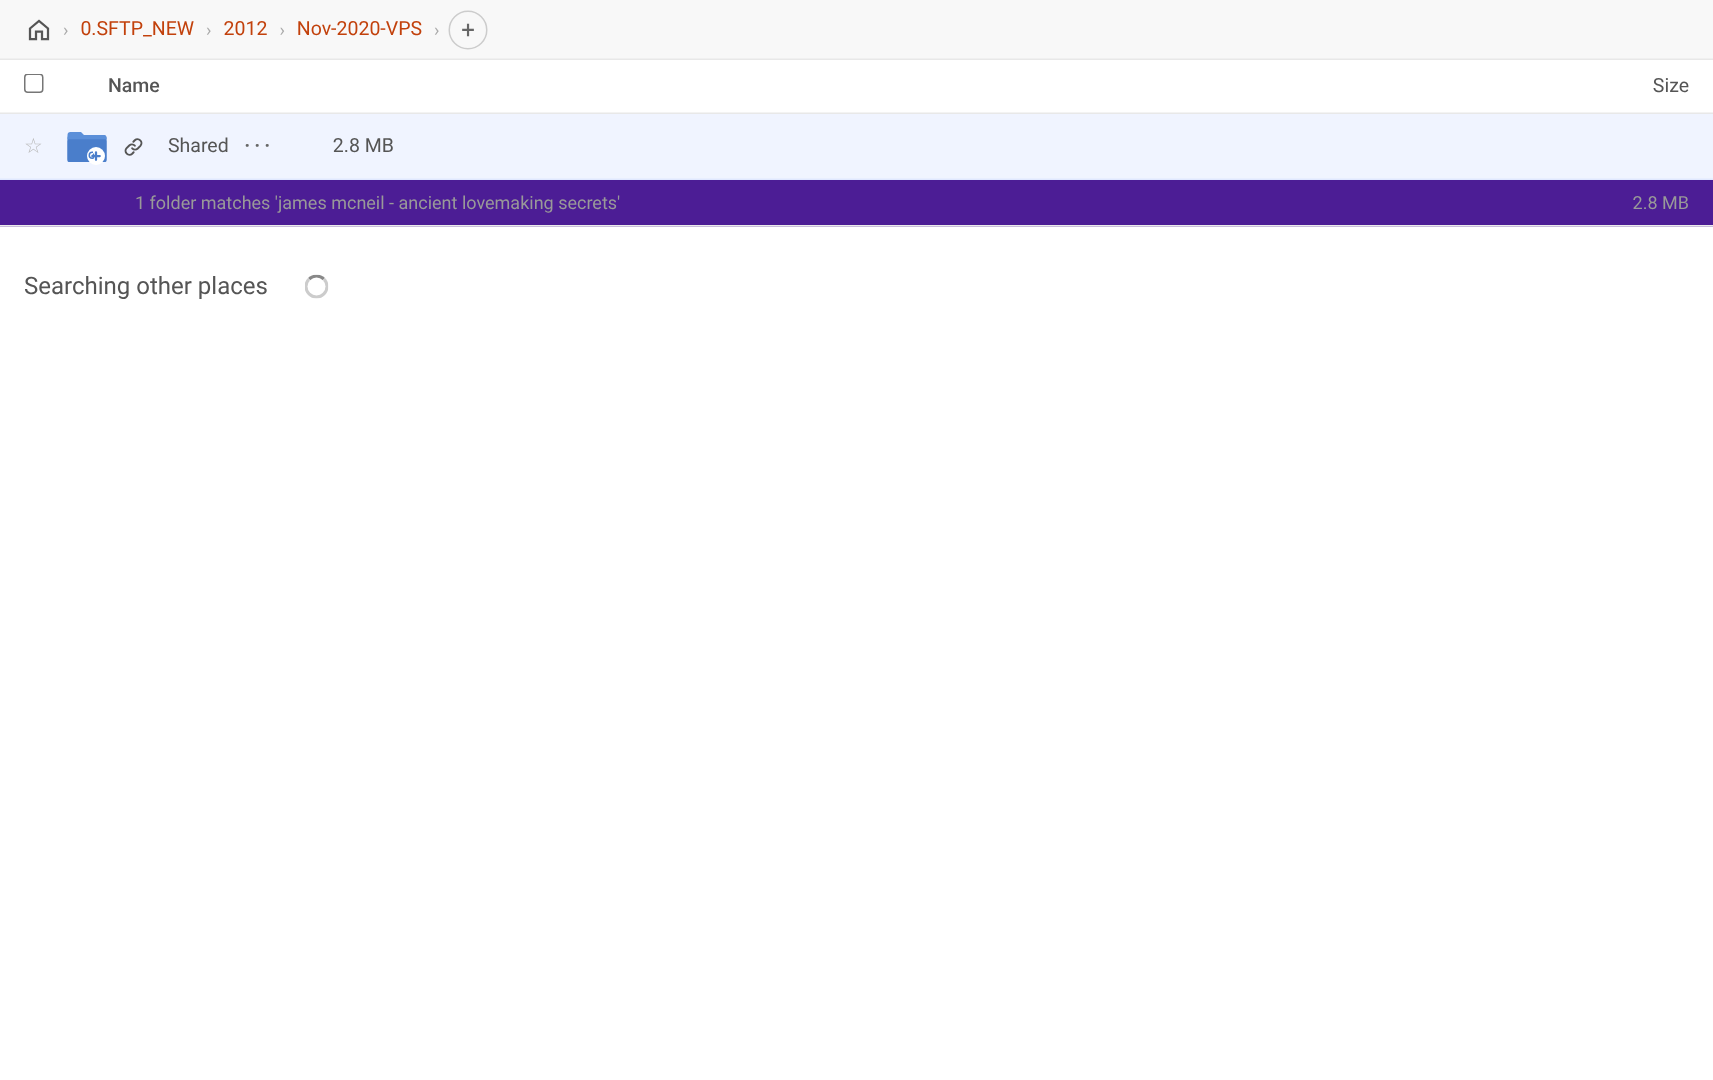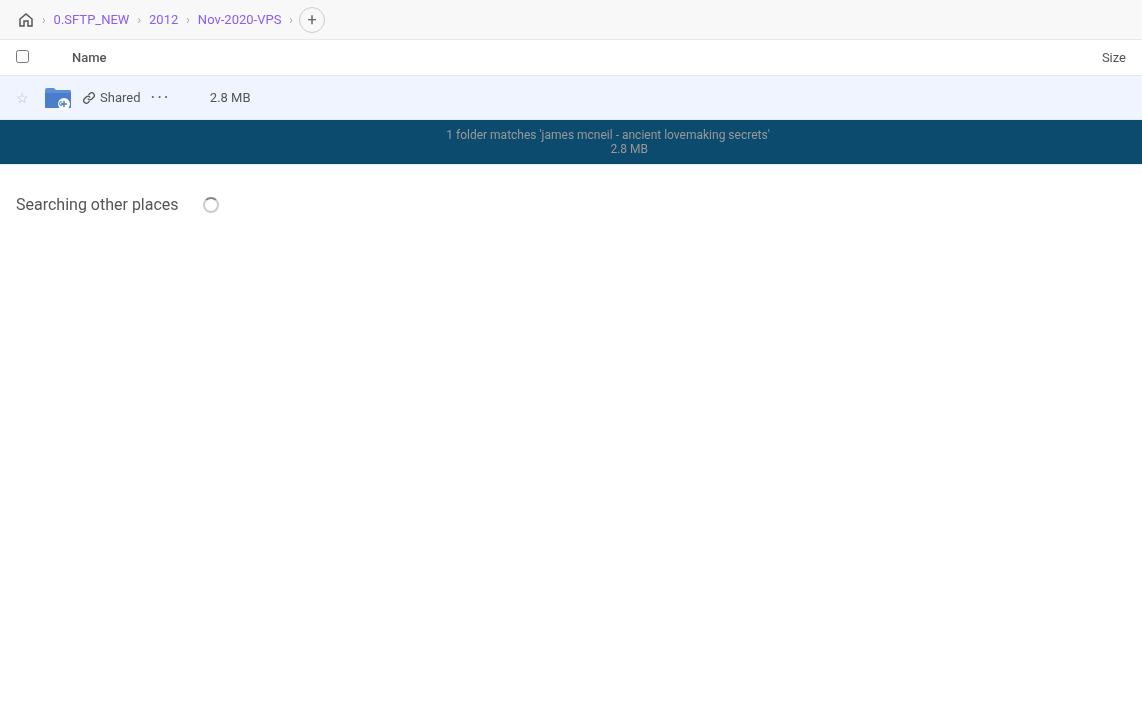--- a/index.html
+++ b/index.html
@@ -47,21 +47,21 @@
     .breadcrumb-chevron {
       color: #aaa;
       font-size: 12px;
       margin: 0 2px;
     }
 
     .breadcrumb-item {
       padding: 2px 6px;
       border-radius: 4px;
       cursor: pointer;
-      color: #8b5cf6;
+      color: #c2410c;
       font-size: 13px;
     }
 
     .breadcrumb-add {
       display: flex;
       align-items: center;
       justify-content: center;
       width: 26px;
       height: 26px;
       border-radius: 50%;
@@ -148,21 +148,21 @@
 
     .file-actions {
       display: flex;
       align-items: center;
       gap: 10px;
     }
 
     .shared-badge {
       display: flex;
       align-items: center;
-      gap: 4px;
+      gap: 16px;
       color: #555;
       font-size: 13px;
     }
 
     .shared-badge svg {
       width: 14px;
       height: 14px;
     }
 
     .more-btn {
@@ -179,22 +179,21 @@
       font-size: 13px;
       color: #555;
     }
 
     
     .match-info {
       display: flex;
       align-items: center;
       padding: 8px 16px 8px 90px;
       border-bottom: 1px solid #ebebeb;
-      background: #0c4a6e;
-      flex-direction: column;
+      background: #4c1d95;
     }
 
     .match-text {
       flex: 1;
       font-size: 12px;
       color: #999;
     }
 
     .match-size {
       font-size: 12px;

